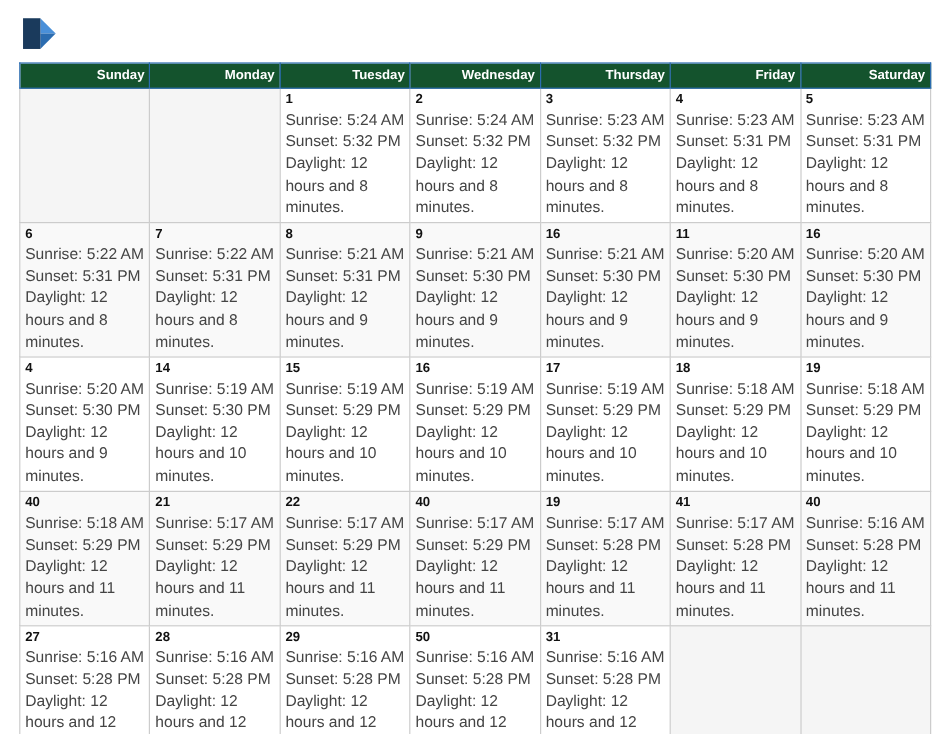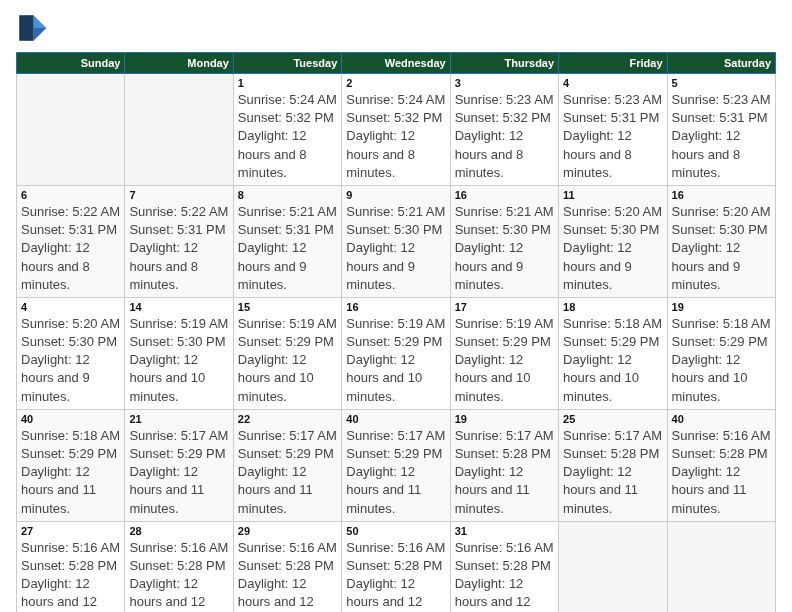--- a/index.html
+++ b/index.html
@@ -232,21 +232,21 @@
           </td>
           <td>
             <span class="day-num">40</span>
 <div class="day-info">Sunrise: 5:17 AM<br>Sunset: 5:29 PM<br>Daylight: 12 hours and 11 minutes.</div>
           </td>
           <td>
             <span class="day-num">19</span>
 <div class="day-info">Sunrise: 5:17 AM<br>Sunset: 5:28 PM<br>Daylight: 12 hours and 11 minutes.</div>
           </td>
           <td>
-            <span class="day-num">25</span>
+            <span class="day-num">41</span>
 <div class="day-info">Sunrise: 5:17 AM<br>Sunset: 5:28 PM<br>Daylight: 12 hours and 11 minutes.</div>
           </td>
           <td>
             <span class="day-num">40</span>
 <div class="day-info">Sunrise: 5:16 AM<br>Sunset: 5:28 PM<br>Daylight: 12 hours and 11 minutes.</div>
           </td>
         </tr>
         <tr>
           <td>
             <span class="day-num">27</span>

